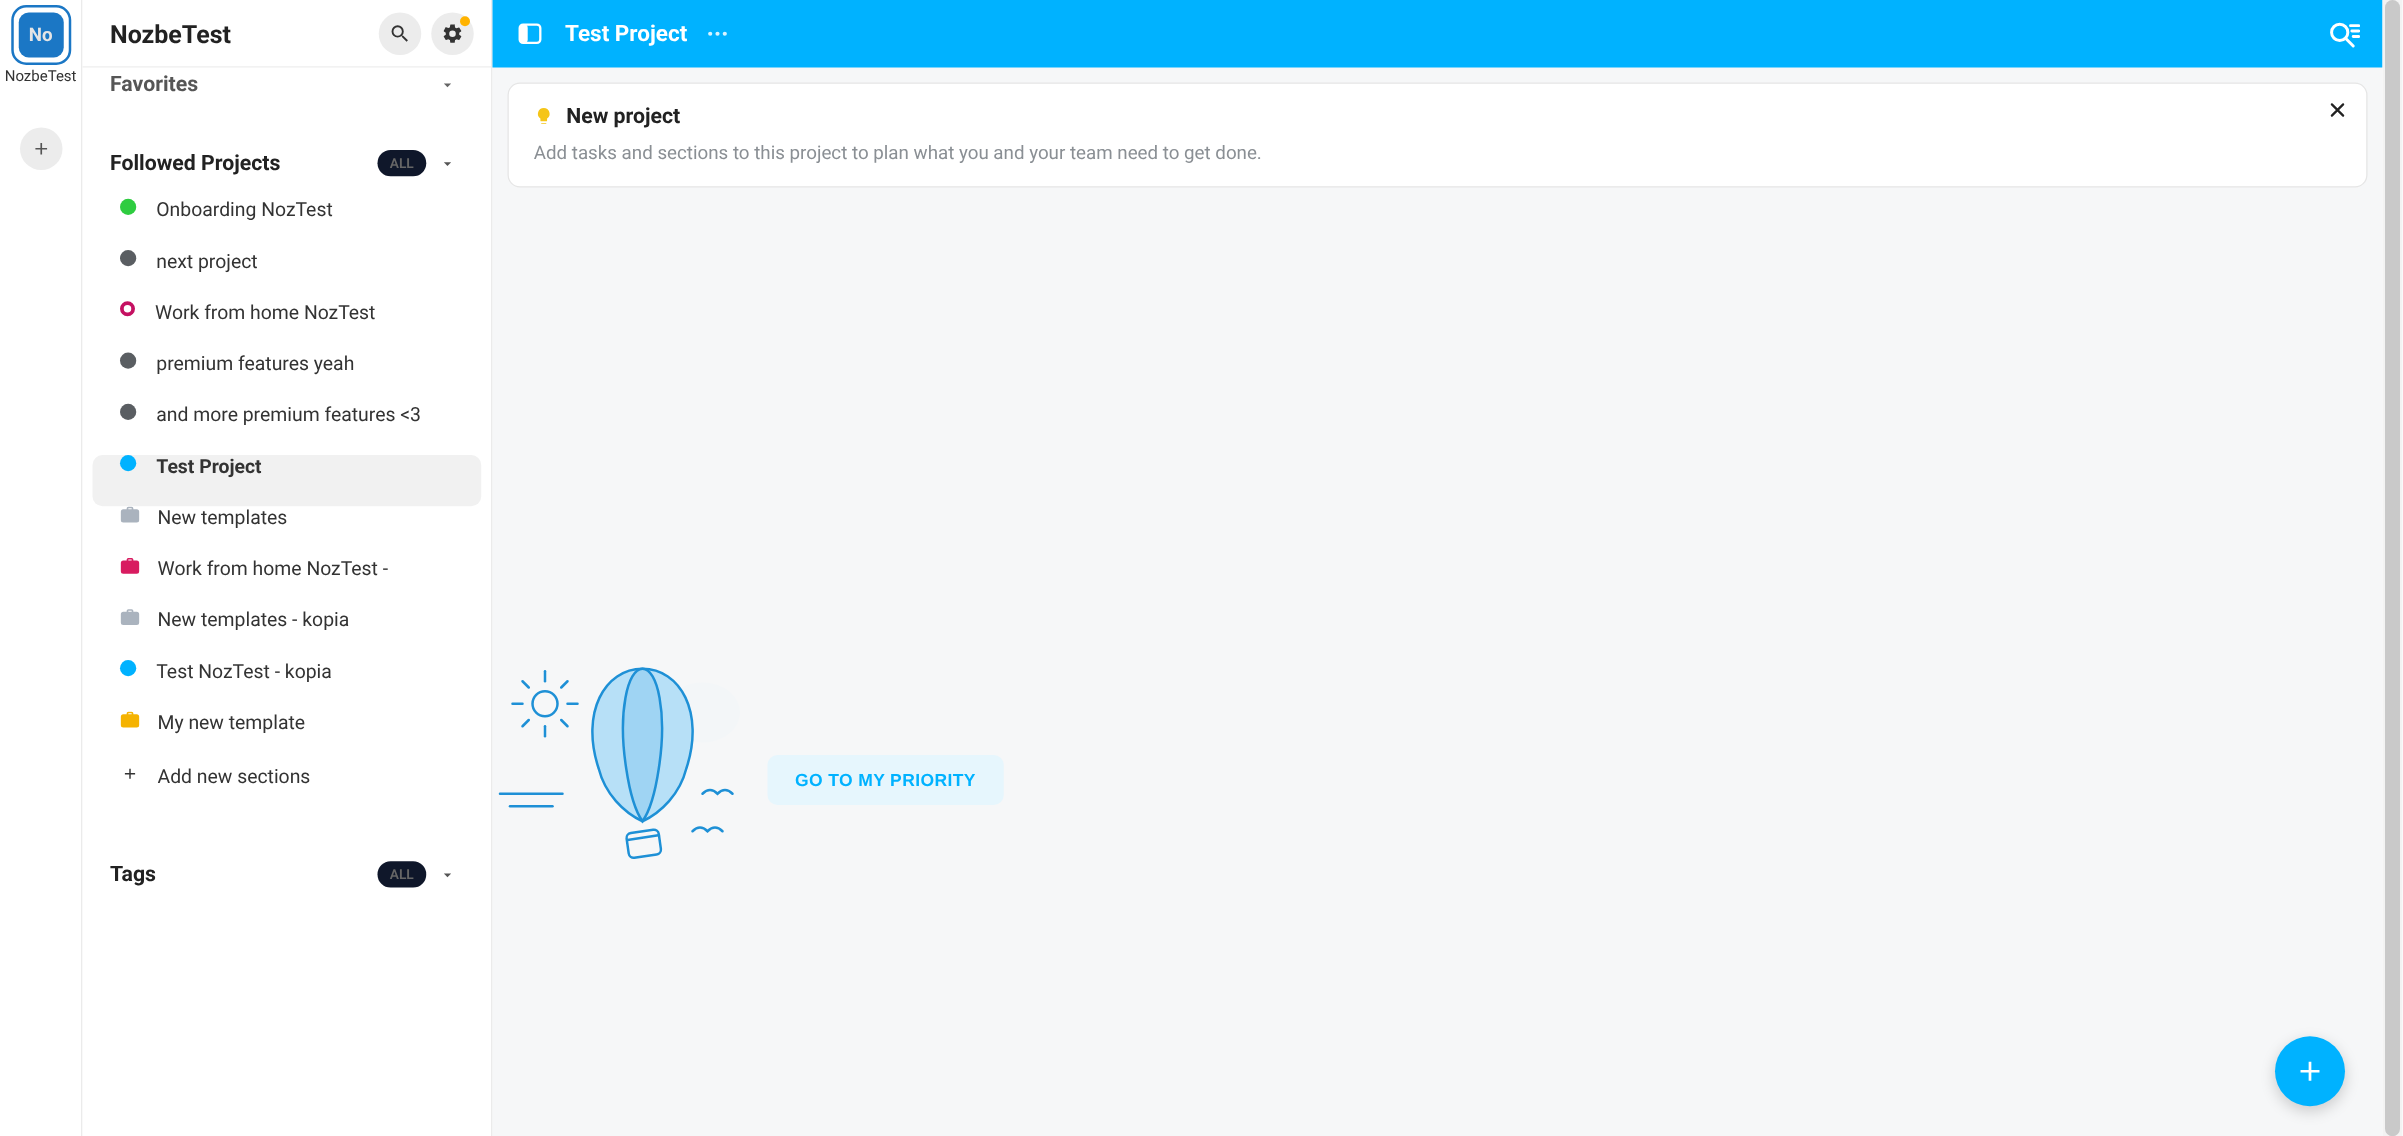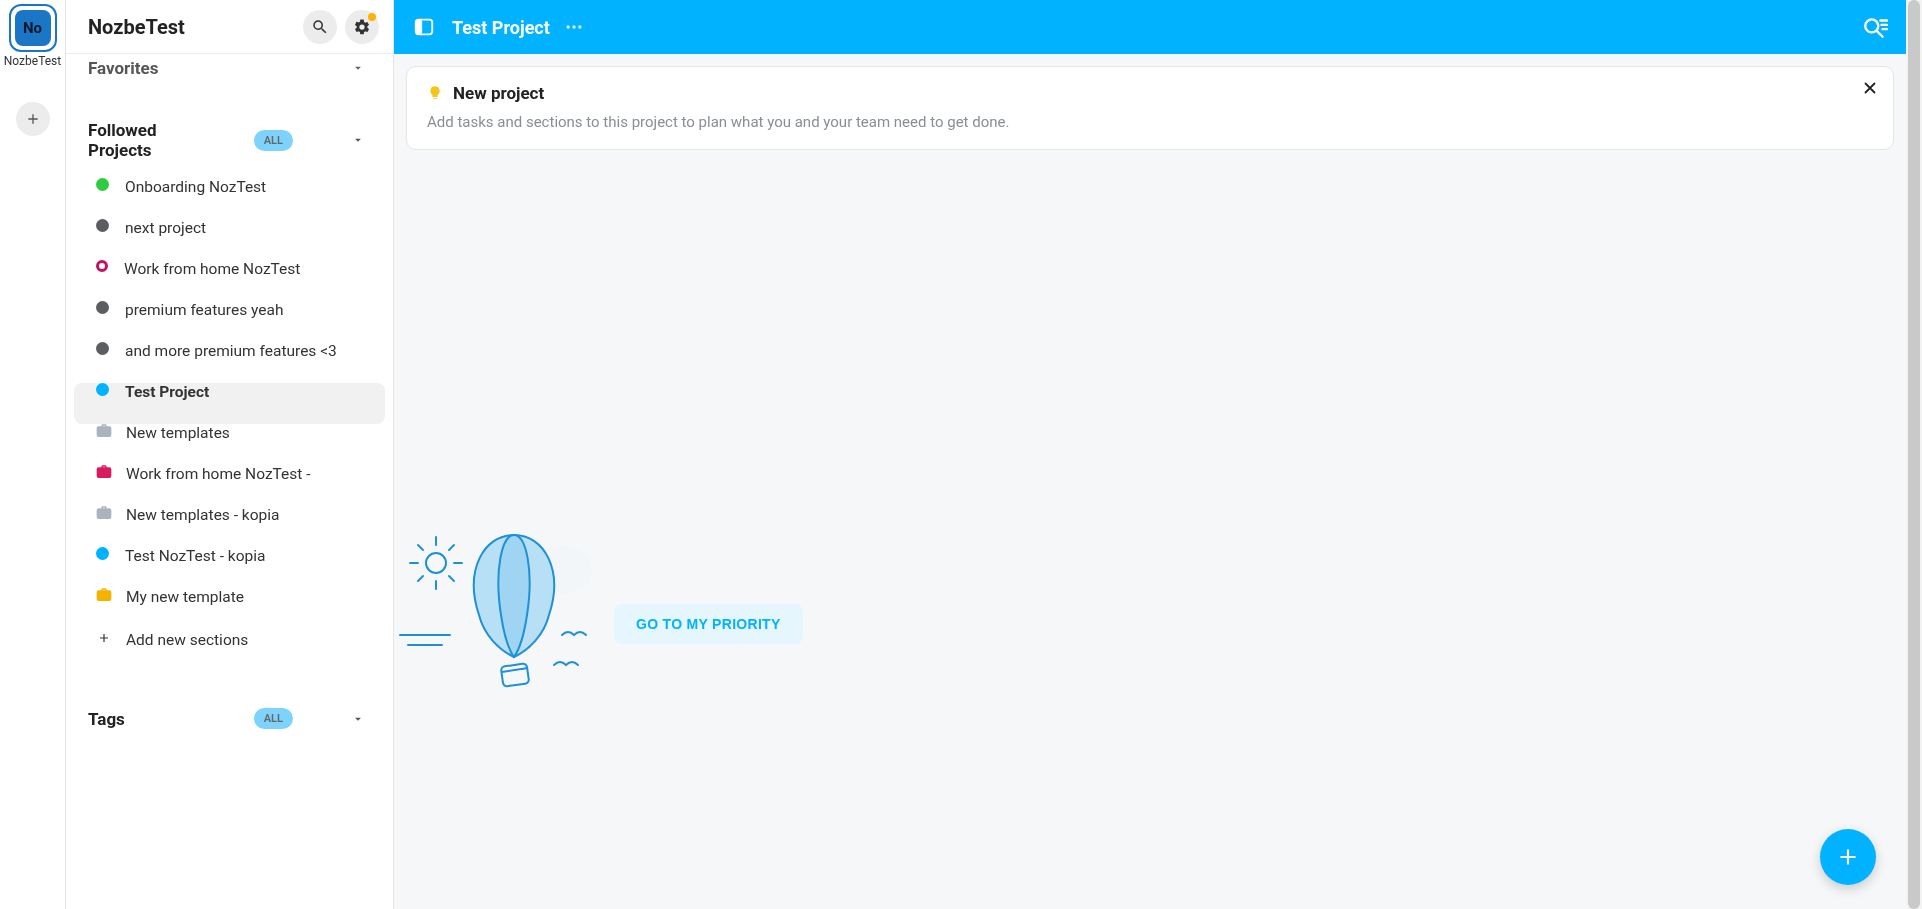--- a/index.html
+++ b/index.html
@@ -27,21 +27,21 @@
   .ws-avatar-wrap {
     width: 48px; height: 48px;
     border: 2px solid #1b77c5;
     border-radius: 12px;
     display:flex; align-items:center; justify-content:center;
   }
   .ws-avatar {
     width: 36px; height: 36px;
     background: #1b77c5;
     border-radius: 8px;
-    color:#0f172a; font-weight:700; font-size:15px;
+    color:#e5e5e5; font-weight:700; font-size:15px;
     display:flex; align-items:center; justify-content:center;
   }
   .ws-label { font-size: 12px; color:#333; margin-top:2px; }
   .ws-add {
     margin-top: 34px;
     width: 34px; height: 34px;
     border-radius: 50%;
     background:#ececec;
     display:flex; align-items:center; justify-content:center;
     color:#555; cursor:pointer;
@@ -83,27 +83,26 @@
     position:relative;
   }
   
   .sidebar-scroll::-webkit-scrollbar { width: 12px; }
   .sidebar-scroll::-webkit-scrollbar-track { background:#f3f3f3; }
   .sidebar-scroll::-webkit-scrollbar-thumb { background:#bfbfbf; border-radius:6px; }
 
   .section-head {
     display:flex; align-items:center;
     padding: 18px 20px 6px 22px;
-    gap: 48px;
   }
   .section-head.first-cut { padding-top: 4px; }
   .section-title { font-size: 17px; font-weight:700; color:#222; flex:1; }
   .chip {
     font-size: 11px; font-weight:600; color:#666;
-    background:#7dd3fc; border-radius: 14px;
+    background:#0f172a; border-radius: 14px;
     padding: 4px 10px; margin-right:10px;
   }
   .chev { width:22px; text-align:center; color:#555; cursor:pointer; }
 
   .proj-list { }
   .proj-item {
     display:flex; align-items:flex-start;
     height: 41px;
     padding: 0 16px 0 22px;
     cursor:pointer;

